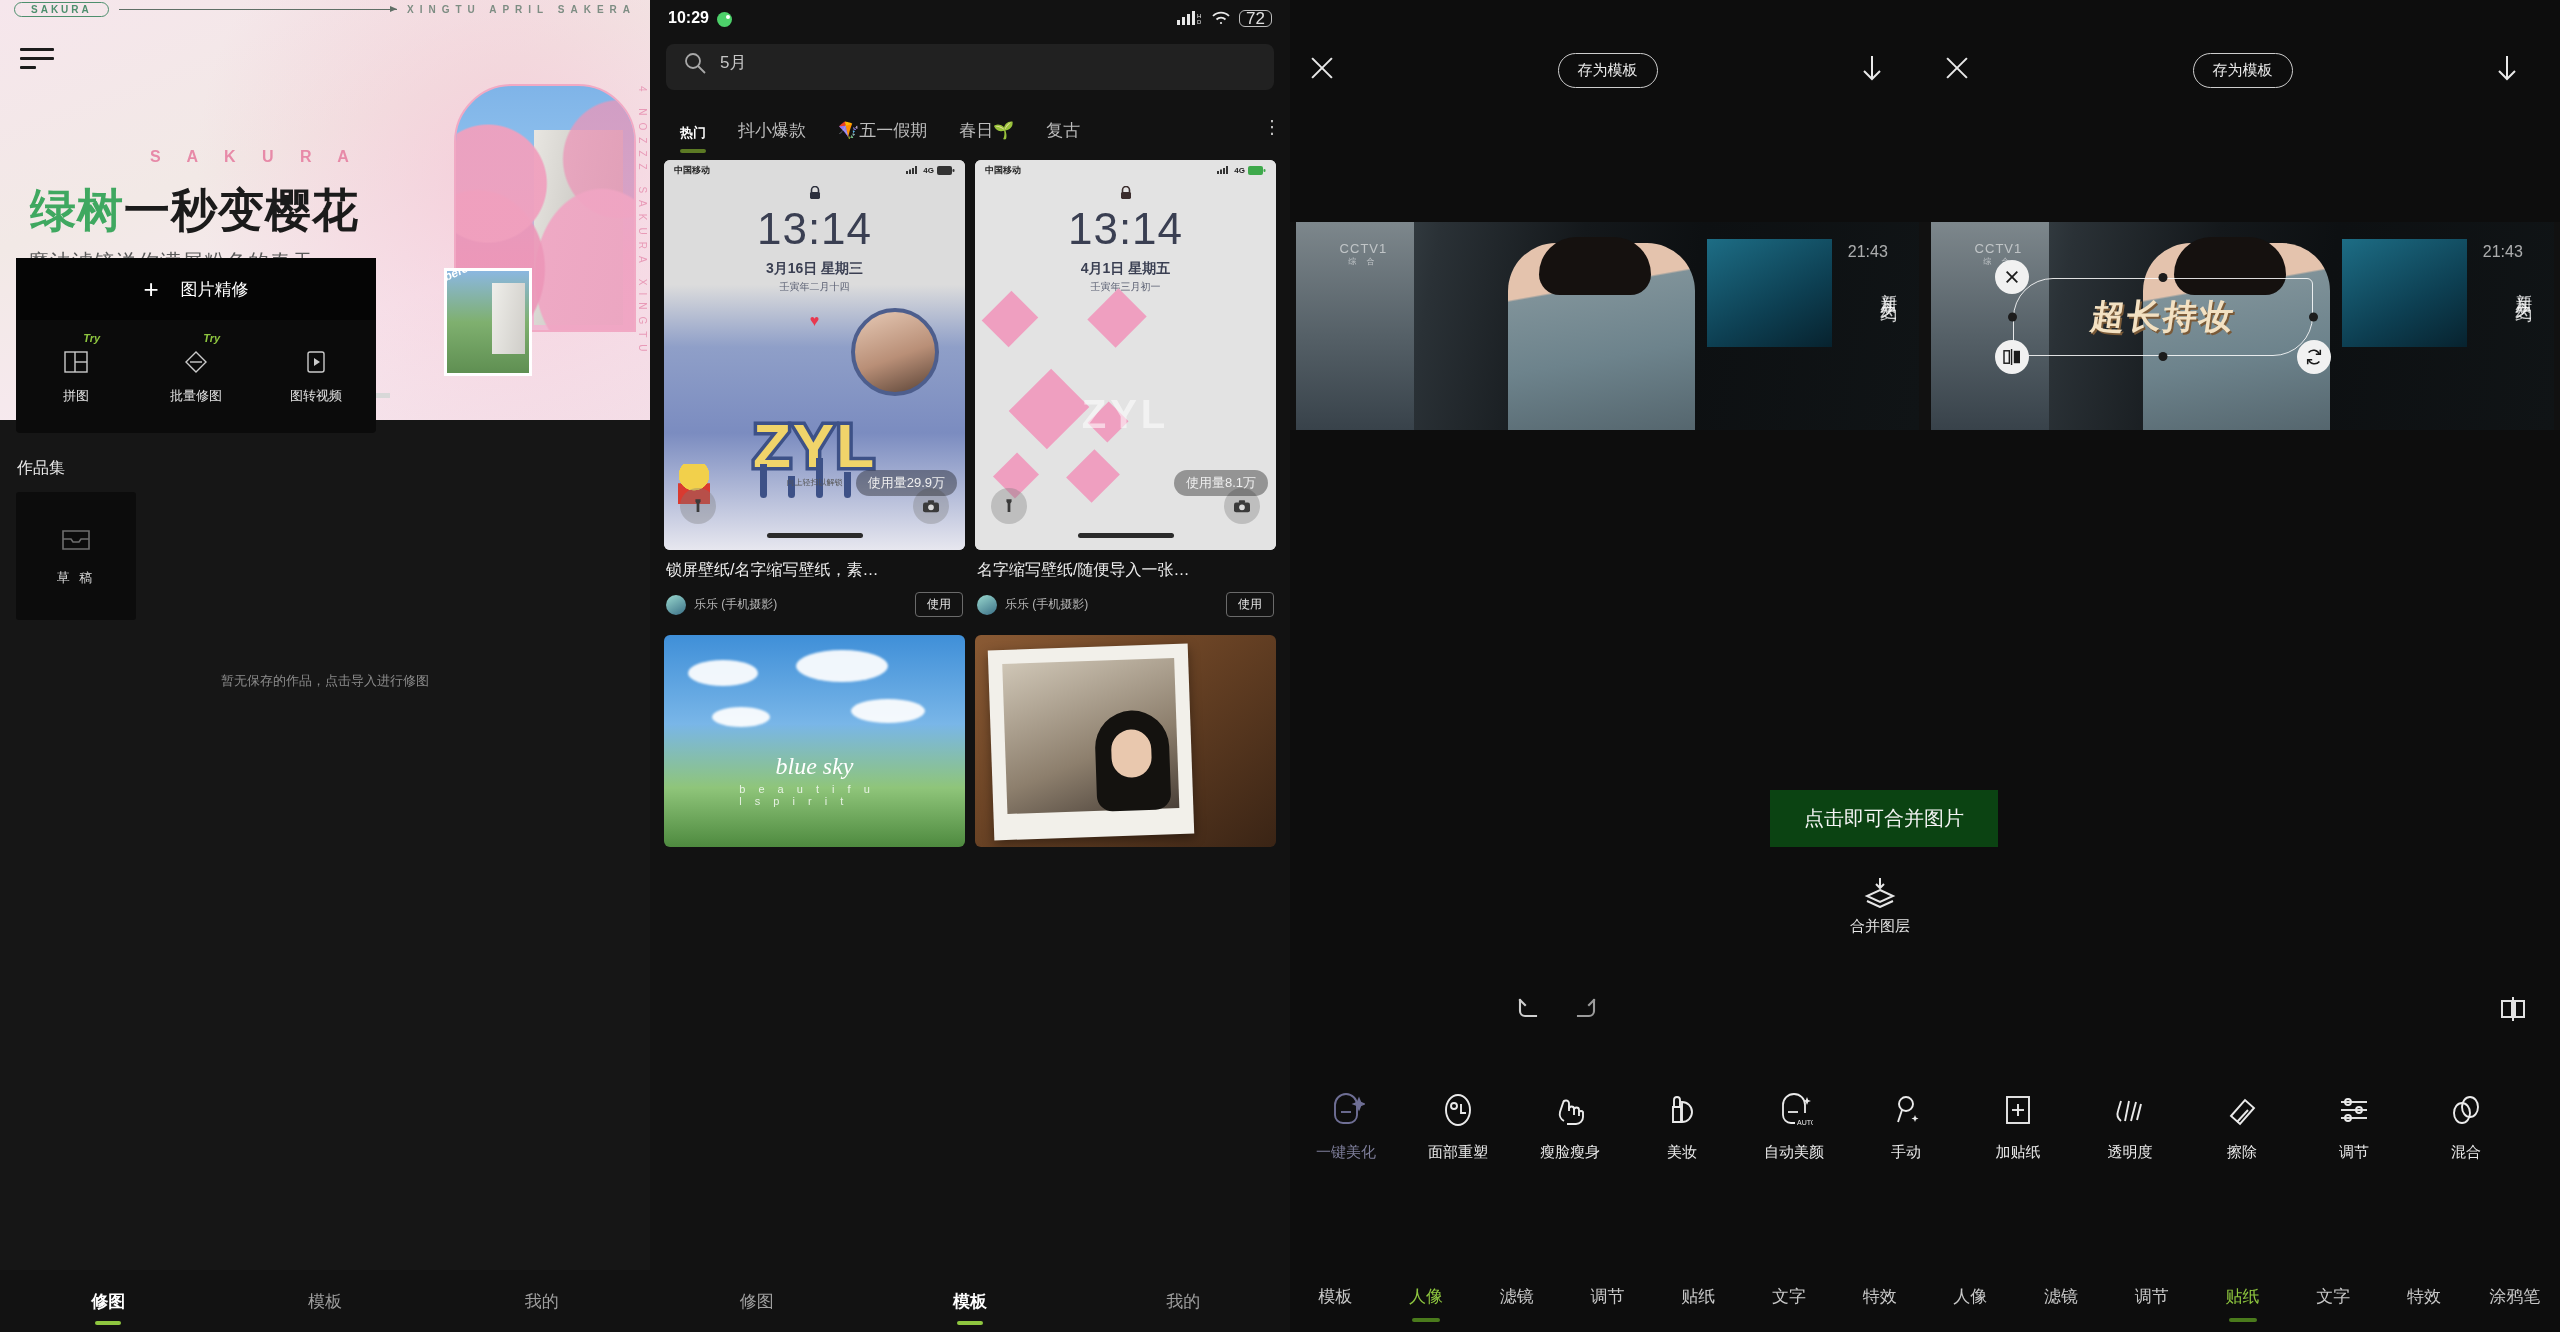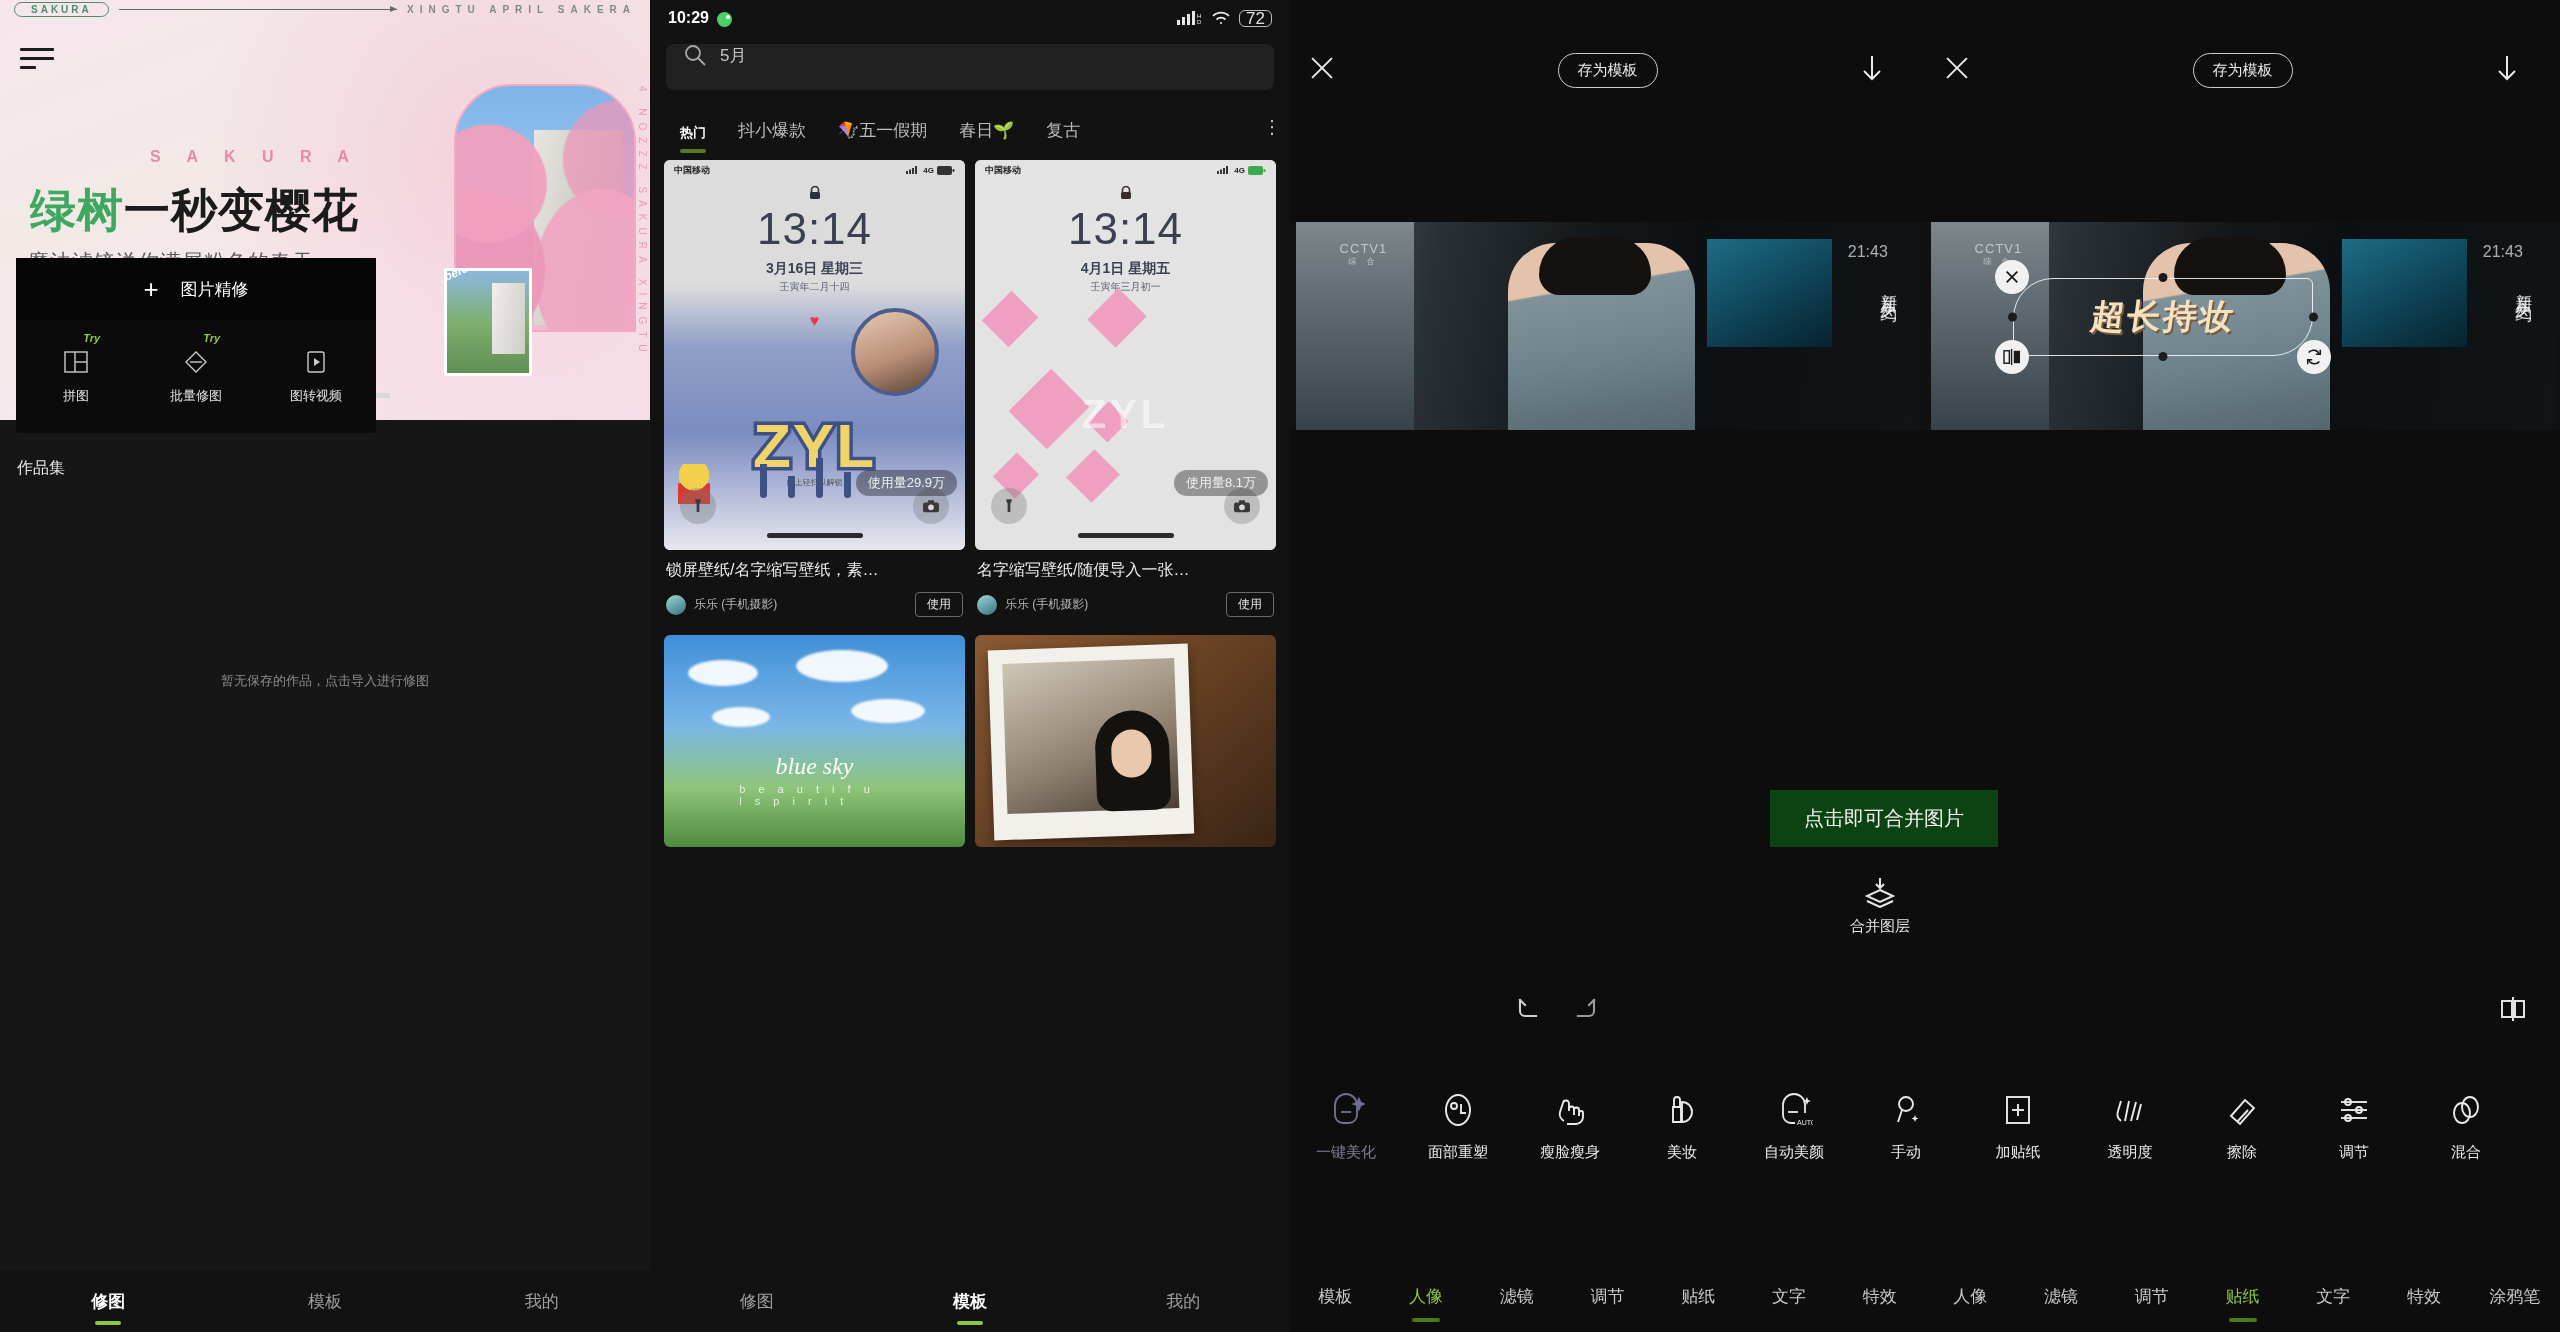--- a/index.html
+++ b/index.html
@@ -105,21 +105,21 @@
   .panel-mid{ position:relative; width:640px; height:1332px; background:#121212; overflow:hidden;}
   .statusbar{ height:36px; display:flex; align-items:center; justify-content:space-between; padding:0 18px; }
   .sb-left{ display:flex; align-items:flex-end; gap:8px; color:#fff; font-size:16px; font-weight:600;}
   .sb-dot{ width:15px; height:15px; border-radius:50%; background:#4dd06a; position:relative;}
   .sb-dot::after{content:"";position:absolute;right:2px;top:3px;width:4px;height:4px;border-radius:50%;background:#fff;}
   .sb-right{ display:flex; align-items:center; gap:9px; color:#e8e8e8;}
   .batt{ border:1.5px solid #bdbdbd; border-radius:6px; padding:0 6px; font-size:17px; color:#e0e0e0; line-height:15px;}
 
   .searchbar{
     margin: 8px 16px 0; height:46px; background:#212121; border-radius:8px;
-    display:flex; align-items:flex-start; gap:14px; padding:0 18px;
+    display:flex; align-items:flex-end; gap:14px; padding:16px 18px;
   }
   .searchbar .val{ color:#c6c6c6; font-size:17px;}
 
   .tabrow{ display:flex; align-items:flex-end; gap:0; padding: 18px 14px 0; height:52px; position:relative;}
   .tab{ font-size:17px; color:#bdbdbd; padding:0 16px; position:relative; white-space:nowrap; cursor:pointer; display:flex; align-items:center; gap:2px;}
   .tab.active{ color:#fff; font-weight:700; font-size:13px;}
   .tab.active::after{ content:""; position:absolute; left:50%; transform:translateX(-50%); bottom:-11px; width:26px; height:4px; background:#5c7a24; border-radius:2px;}
   .tab-more{ position:absolute; right:8px; bottom:4px; color:#c9c9c9; font-size:18px; letter-spacing:1px; cursor:pointer;}
 
   .grid{ display:flex; gap:10px; padding: 18px 14px 0;}
@@ -310,20 +310,29 @@
             </svg>
           </span>
           <span class="lbl">图转视频</span>
         </div>
 
       </div>
     </div>
 
     <div class="works-title">作品集</div>
 
+    <div class="draft-tile">
+      <span>
+        <svg viewBox="0 0 34 30" width="34" height="30" fill="none" stroke="#6e6e6e" stroke-width="1.6">
+          <path d="M4 6 h26 v18 h-26 Z"></path>
+            <path d="M4 14 h8 l2 3 h6 l2 -3 h8"></path>
+        </svg>
+      </span>
+      <span class="lbl">草 稿</span>
+    </div>
 
     <div class="empty-hint">暂无保存的作品，点击导入进行修图</div>
 
     <div class="botnav">
       <span class="bn active">修图</span>
       <span class="bn">模板</span>
       <span class="bn">我的</span>
     </div>
   </div>
 

